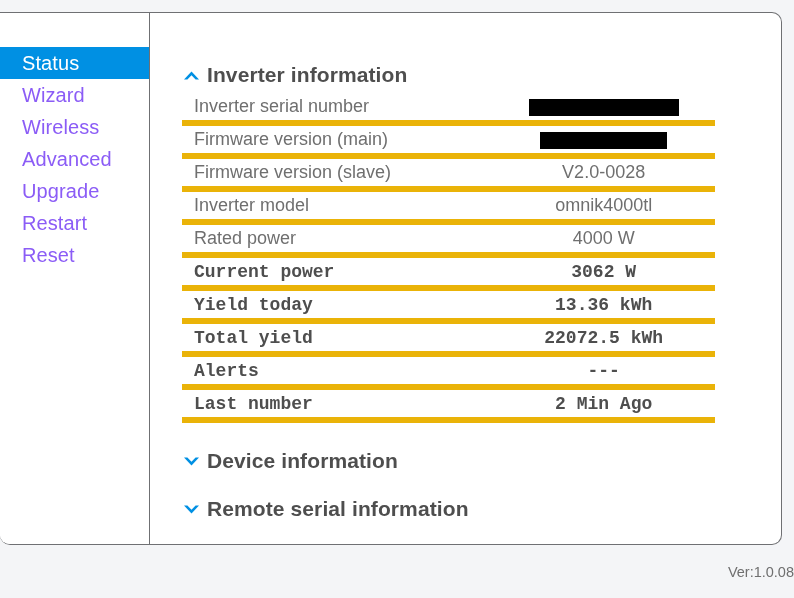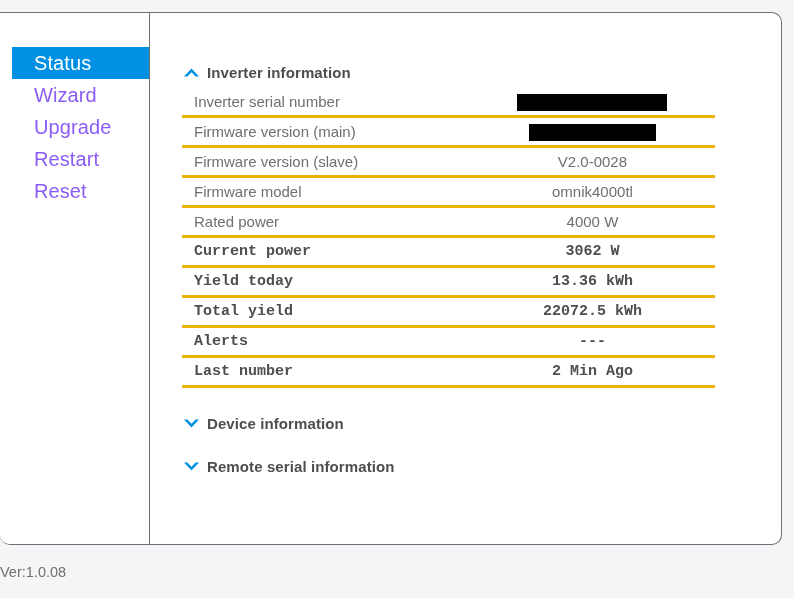--- a/index.html
+++ b/index.html
@@ -37,21 +37,20 @@
   }
 
   
   .sidebar {
     width: 150px;
     flex: 0 0 150px;
     border-right: 1px solid #6f7073;
     box-sizing: border-box;
     background: #ffffff;
     padding-top: 34px;
-    padding-left: 12px;
   }
 
   .nav-item {
     font-size: 20px;
     line-height: 32px;
     color: #8b5cf6;
     padding-left: 22px;
     white-space: nowrap;
     letter-spacing: 0.1px;
   }
@@ -67,44 +66,44 @@
     box-sizing: border-box;
   }
 
   .section-head {
     display: flex;
     align-items: center;
     gap: 6px;
     margin-bottom: 6px;
   }
   .section-title {
-    font-size: 15px;
+    font-size: 21px;
     font-weight: bold;
     color: #4e4e4e;
     letter-spacing: 0.1px;
   }
 
   .caret {
     width: 19px;
     height: 19px;
     flex: 0 0 19px;
     display: block;
   }
 
   
   .info-table {
     width: 533px;
     border-collapse: collapse;
     margin-top: 2px;
   }
   .info-table td {
-    border-bottom: 3px solid #eab308;
+    border-bottom: 6px solid #eab308;
     height: 27px;
     padding: 0;
-    font-size: 15px;
+    font-size: 18px;
     color: #6f6f6f;
     vertical-align: middle;
   }
   .info-table td.label {
     padding-left: 12px;
     text-align: left;
     white-space: nowrap;
   }
   .info-table td.value {
     text-align: center;
@@ -135,37 +134,39 @@
   
   .footer {
     position: absolute;
     left: 0;
     top: 546px;
     width: 794px;
     height: 52px;
     background: #f4f5f7;
     display: flex;
     align-items: center;
-    justify-content: flex-start;
+    justify-content: flex-end;
   }
   .footer-text {
     font-size: 14.5px;
     color: #6f6f6f;
   }
 </style>
 </head>
 <body>
 
 <div id="app">
 
   <div class="card">
 
     <nav class="sidebar" id="sidebar">
         <div class="nav-item active">Status</div>
         <div class="nav-item">Wizard</div>
+        <div class="nav-item">Wireless</div>
+        <div class="nav-item">Advanced</div>
         <div class="nav-item">Upgrade</div>
         <div class="nav-item">Restart</div>
         <div class="nav-item">Reset</div>
       </nav>
 
     <main class="content" id="content">
         <div>
           <div class="section-head">
             <span>
               <svg class="caret" viewBox="0 0 19 19" xmlns="http://www.w3.org/2000/svg">
@@ -182,21 +183,21 @@
               </tr>
               <tr class="">
                 <td class="label">Firmware version (main)</td>
                 <td class="value"><span class="redacted w2"></span></td>
               </tr>
               <tr class="">
                 <td class="label">Firmware version (slave)</td>
                 <td class="value">V2.0-0028</td>
               </tr>
               <tr class="">
-                <td class="label">Firmware model</td>
+                <td class="label">Inverter model</td>
                 <td class="value">omnik4000tl</td>
               </tr>
               <tr class="">
                 <td class="label">Rated power</td>
                 <td class="value">4000 W</td>
               </tr>
               <tr class="strong">
                 <td class="label">Current power</td>
                 <td class="value">3062 W</td>
               </tr>

